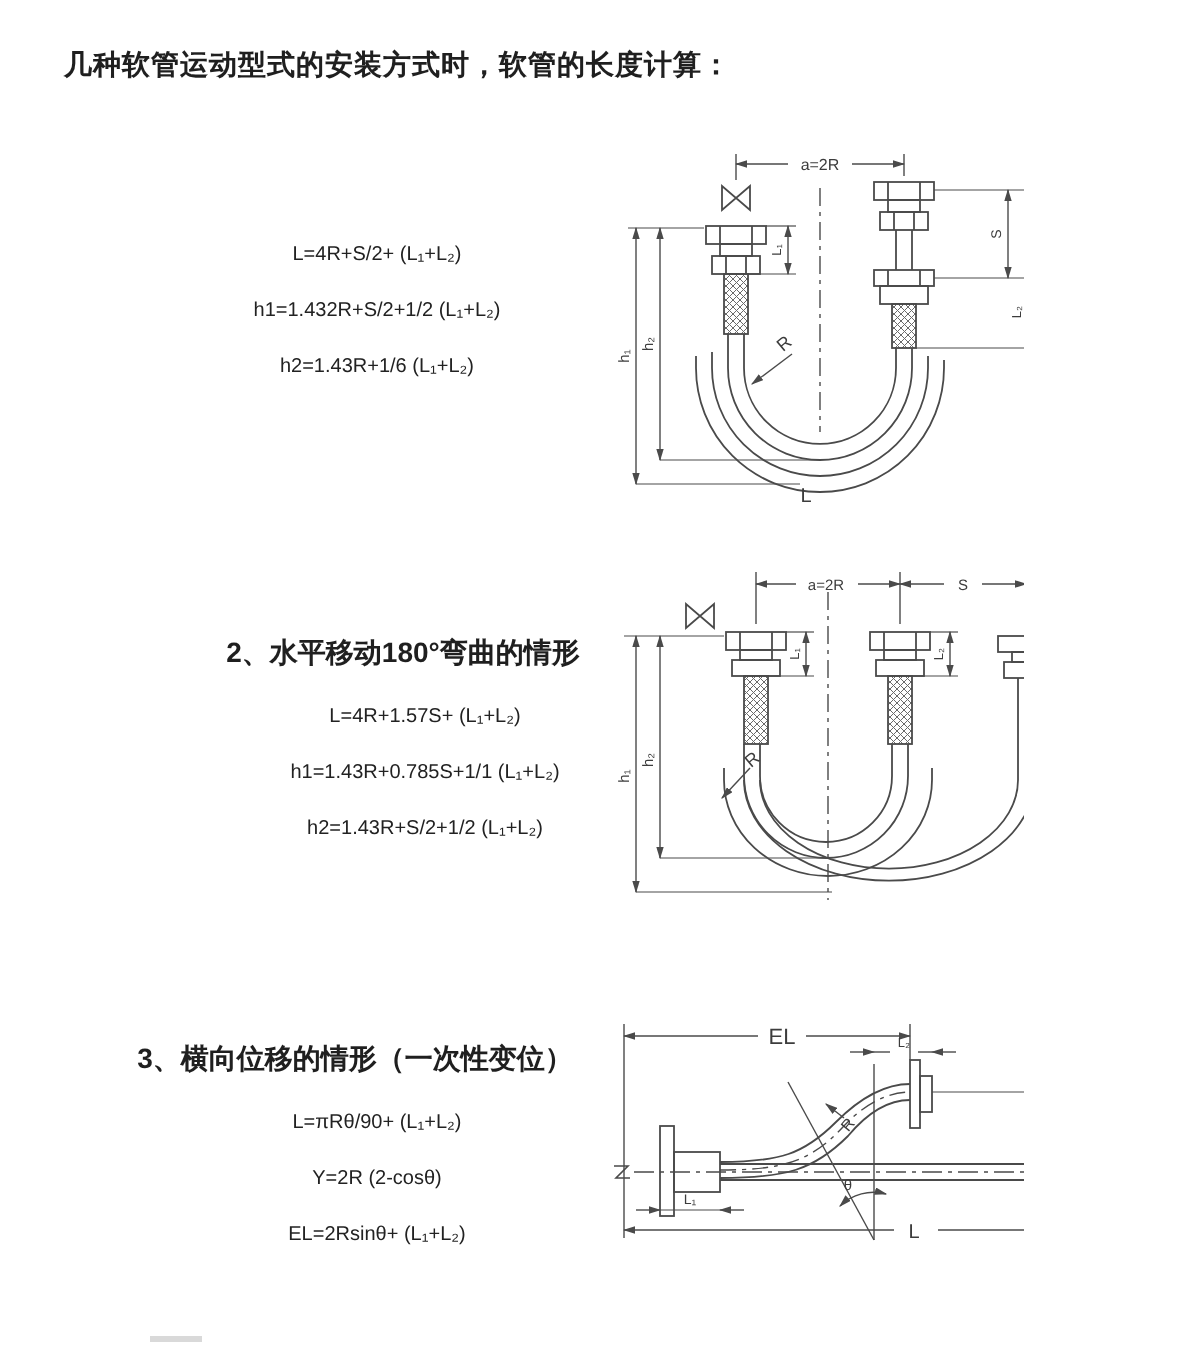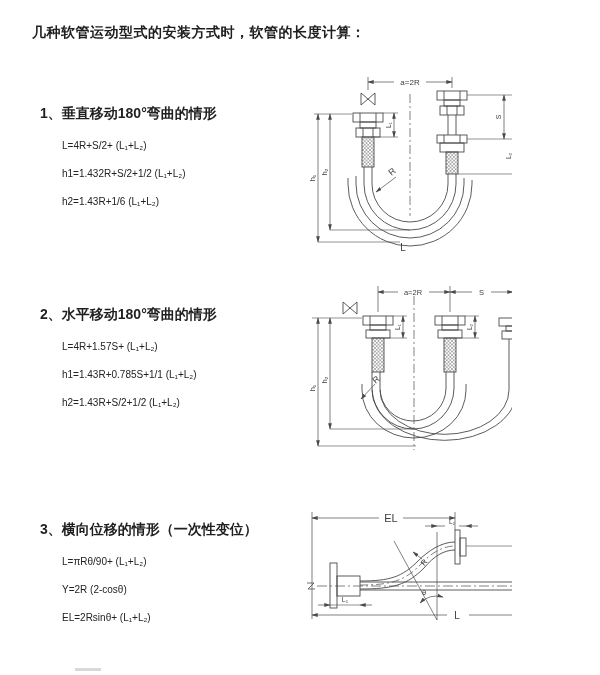--- a/index.html
+++ b/index.html
@@ -1,44 +1,43 @@
 <!DOCTYPE html>
 <html><head>
 <meta charset="utf-8">
 <style>
   html,body{margin:0;padding:0;background:#fff;}
   #page{
     position:relative;width:512px;height:675px;background:#ffffff;overflow:hidden;
-    font-family:"Liberation Sans","DejaVu Sans",sans-serif;color:#1f1f1f;
+    font-family:"Liberation Sans","DejaVu Sans",sans-serif;color:#1f1f1f;text-align:center;
   }
   .page-title{
     position:absolute;left:32px;top:24px;font-size:14px;font-weight:700;
     letter-spacing:0.5px;white-space:nowrap;
   }
   .section{position:absolute;left:40px;width:275px;}
   .section-heading{font-size:14px;font-weight:700;white-space:nowrap;}
   .formulas{margin-top:9px;padding-left:22px;}
   .formula-line{font-size:10px;line-height:28px;white-space:nowrap;color:#222;}
   #sec1{top:105px;}
-  #sec2{top:306px;}
+  #sec2{top:318px;margin-left:24px;}
   #sec3{top:521px;}
   .dia{position:absolute;}
   .dia line,.dia path,.dia rect{vector-effect:none;}
   .dia text{fill:#3c3c3c;stroke:none;font-family:"Liberation Sans","DejaVu Sans",sans-serif;}
   .scan-artifact{position:absolute;left:75px;top:668px;width:26px;height:3px;background:#d9d9d9;}
 </style>
 </head>
 <body>
 
 <div id="page">
 
   <div class="page-title">几种软管运动型式的安装方式时，软管的长度计算：</div>
 
   <div class="section" id="sec1">
-    <div class="section-heading">1、垂直移动180°弯曲的情形</div>
     <div class="formulas">
       <div class="formula-line">L=4R+S/2+ (L₁+L₂)</div>
       <div class="formula-line">h1=1.432R+S/2+1/2 (L₁+L₂)</div>
       <div class="formula-line">h2=1.43R+1/6 (L₁+L₂)</div>
     </div>
   </div>
 
   <div class="section" id="sec2">
     <div class="section-heading">2、水平移动180°弯曲的情形</div>
     <div class="formulas">

